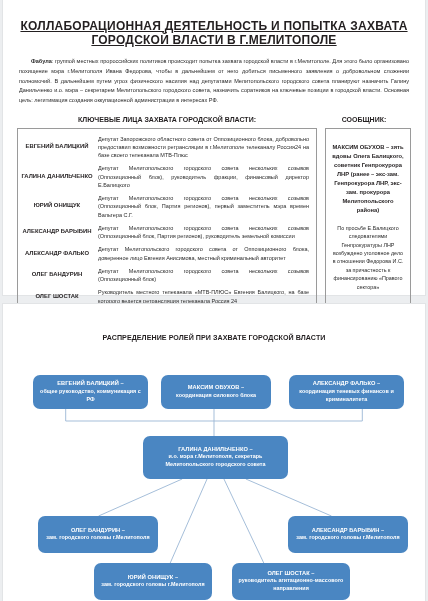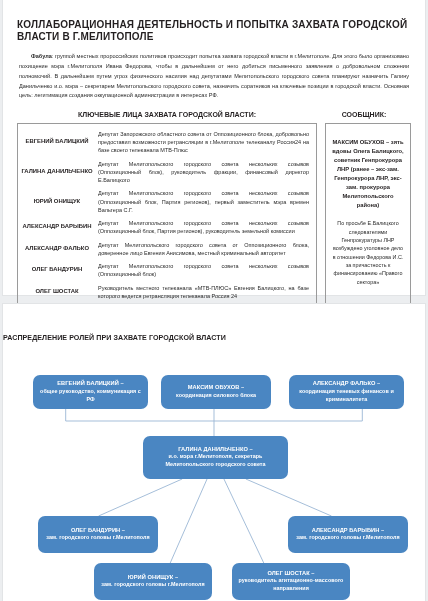--- a/index.html
+++ b/index.html
@@ -38,27 +38,28 @@
     border-top: none;
   }
   .slide-bottom {
     top: 303px;
     height: 298px;
     border-bottom: none;
   }
 
   
   .doc-title {
-    text-align: left;
-    font-size: 10px;
+    text-align: center;
+    font-size: 12px;
     font-weight: bold;
     letter-spacing: 0.02em;
     color: #231f20;
     margin: 19px 14px 0 14px;
     line-height: 1.2;
+    text-decoration: underline;
   }
 
   .fabula {
     margin: 9px 16px 0 16px;
     font-size: 5.55px;
     line-height: 1.78;
     text-align: justify;
     color: #2a2a2a;
     text-indent: 12px;
   }
@@ -136,21 +137,21 @@
   }
   .accomplice-note {
     margin-top: 9px;
     font-size: 5.4px;
     line-height: 1.55;
     color: #2a2a2a;
   }
 
   
   .diagram-title {
-    text-align: left;
+    text-align: center;
     font-size: 7.1px;
     font-weight: bold;
     color: #231f20;
     margin-top: 30px;
     letter-spacing: 0.01em;
   }
 
   .diagram {
     position: relative;
     width: 100%;

